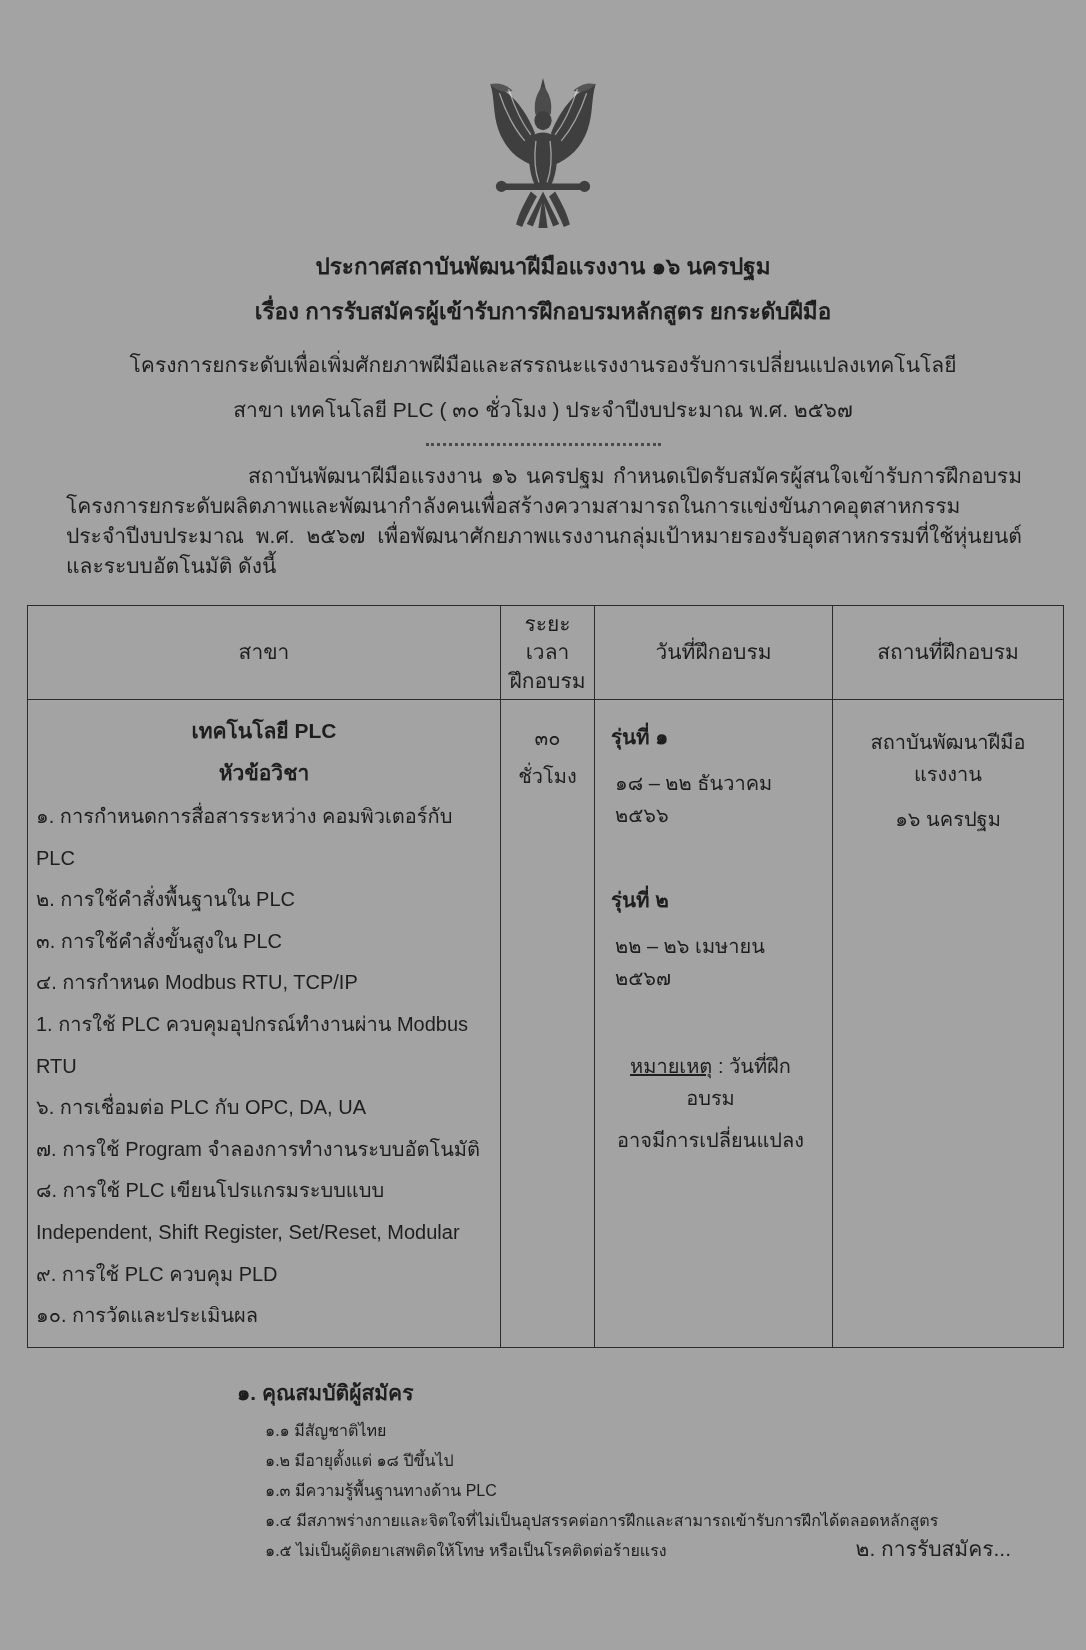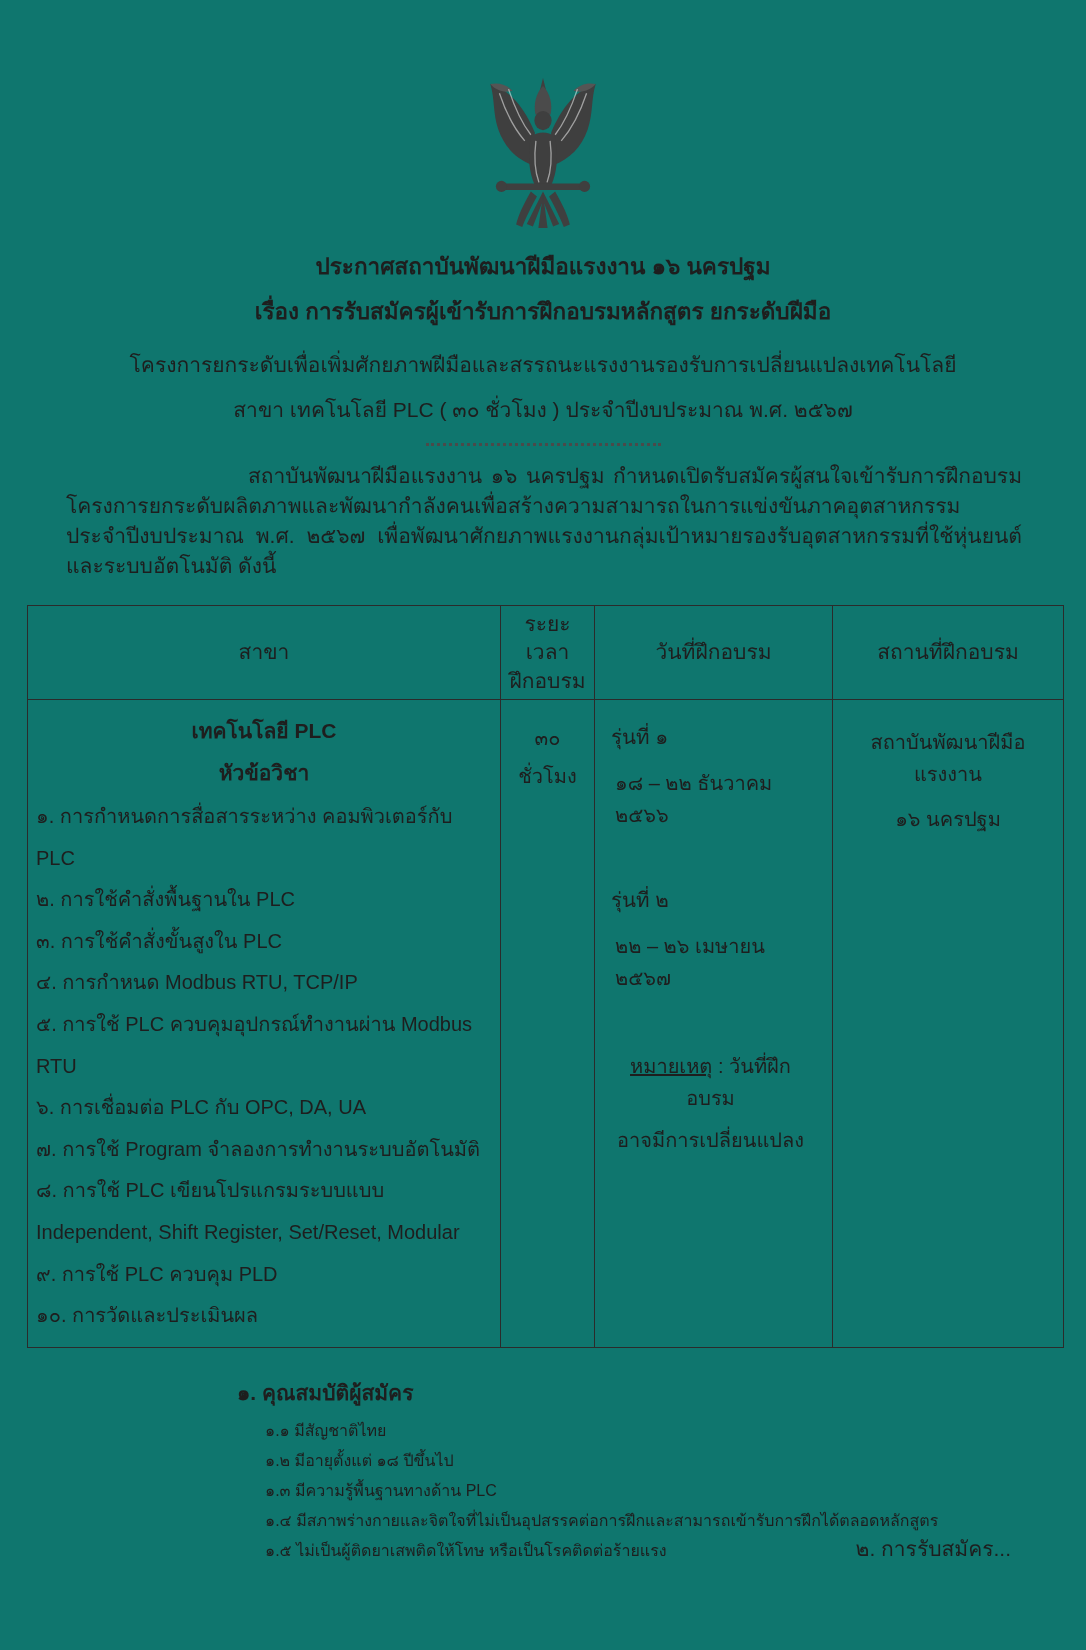--- a/index.html
+++ b/index.html
@@ -3,21 +3,21 @@
 <meta charset="utf-8">
 <style>
   * { margin: 0; padding: 0; box-sizing: border-box; }
   html, body {
     width: 1086px; height: 1650px;
     background: #ffffff;
     overflow: hidden;
     font-family: "Liberation Sans", "DejaVu Sans", sans-serif;
     color: #1e1e1e;
   }
-  .page { position: relative; width: 1086px; height: 1650px; background:#0f766e; }
+  .page { position: relative; width: 1086px; height: 1650px; background:#a3a3a3; }
 
   .emblem-wrap { text-align: center; padding-top: 78px; }
   .emblem { display: inline-block; }
 
   .title-block { text-align: center; }
   .t-line1 { margin-top: 14px; font-size: 22.5px; font-weight: bold; }
   .t-line2 { margin-top: 9px;  font-size: 22.5px; font-weight: bold; }
   .t-line3 { margin-top: 19px; font-size: 21px; }
   .t-line4 { margin-top: 12px; font-size: 21px; }
 
@@ -64,21 +64,21 @@
     text-align: center; font-weight: bold; font-size: 21px; line-height: 2.0;
   }
   ul.topics { list-style: none; margin-top: 2px; }
   ul.topics li { line-height: 2.08; font-size: 20px; }
 
   .cell-duration { text-align: center; }
   .duration-num { margin-top: 18px; line-height: 1.0; }
   .duration-unit { margin-top: 18px; line-height: 1.0; }
 
   .cell-dates { padding-left: 16px !important; }
-  .batch-label { font-weight: normal; margin-top: 10px; font-size: 20.5px; }
+  .batch-label { font-weight: bold; margin-top: 10px; font-size: 20.5px; }
   .batch-dates { margin-top: 14px; padding-left: 4px; }
   .batch2 { margin-top: 52px; }
   .note-block { margin-top: 56px; text-align: center; padding-right: 14px; }
   .note-line .note-label { text-decoration: underline; }
   .note-line2 { margin-top: 10px; }
 
   .cell-location { text-align: center; }
   .loc-line1 { margin-top: 16px; }
   .loc-line2 { margin-top: 13px; }
 
@@ -174,21 +174,21 @@
     <tbody>
       <tr>
         <td class="cell-branch">
           <div class="branch-name">เทคโนโลยี PLC</div>
           <div class="topics-heading">หัวข้อวิชา</div>
           <ul class="topics">
             <li>๑. การกำหนดการสื่อสารระหว่าง คอมพิวเตอร์กับ PLC</li>
             <li>๒. การใช้คำสั่งพื้นฐานใน PLC</li>
             <li>๓. การใช้คำสั่งขั้นสูงใน PLC</li>
             <li>๔. การกำหนด Modbus RTU, TCP/IP</li>
-            <li>๕. การใช้ PLC ควบคุมอุปกรณ์ทำงานผ่าน Modbus RTU</li>
+            <li>1. การใช้ PLC ควบคุมอุปกรณ์ทำงานผ่าน Modbus RTU</li>
             <li>๖. การเชื่อมต่อ PLC กับ OPC, DA, UA</li>
             <li>๗. การใช้ Program จำลองการทำงานระบบอัตโนมัติ</li>
             <li>๘. การใช้ PLC เขียนโปรแกรมระบบแบบ Independent, Shift Register, Set/Reset, Modular</li>
             <li>๙. การใช้ PLC ควบคุม PLD</li>
             <li>๑๐. การวัดและประเมินผล</li>
           </ul>
         </td>
         <td class="cell-duration">
           <div class="duration-num">๓๐</div>
           <div class="duration-unit">ชั่วโมง</div>

